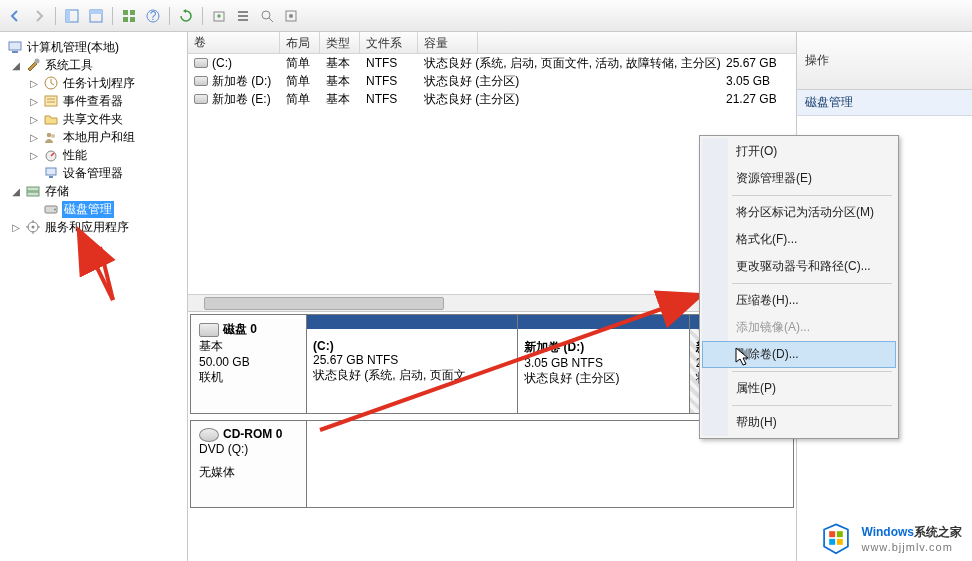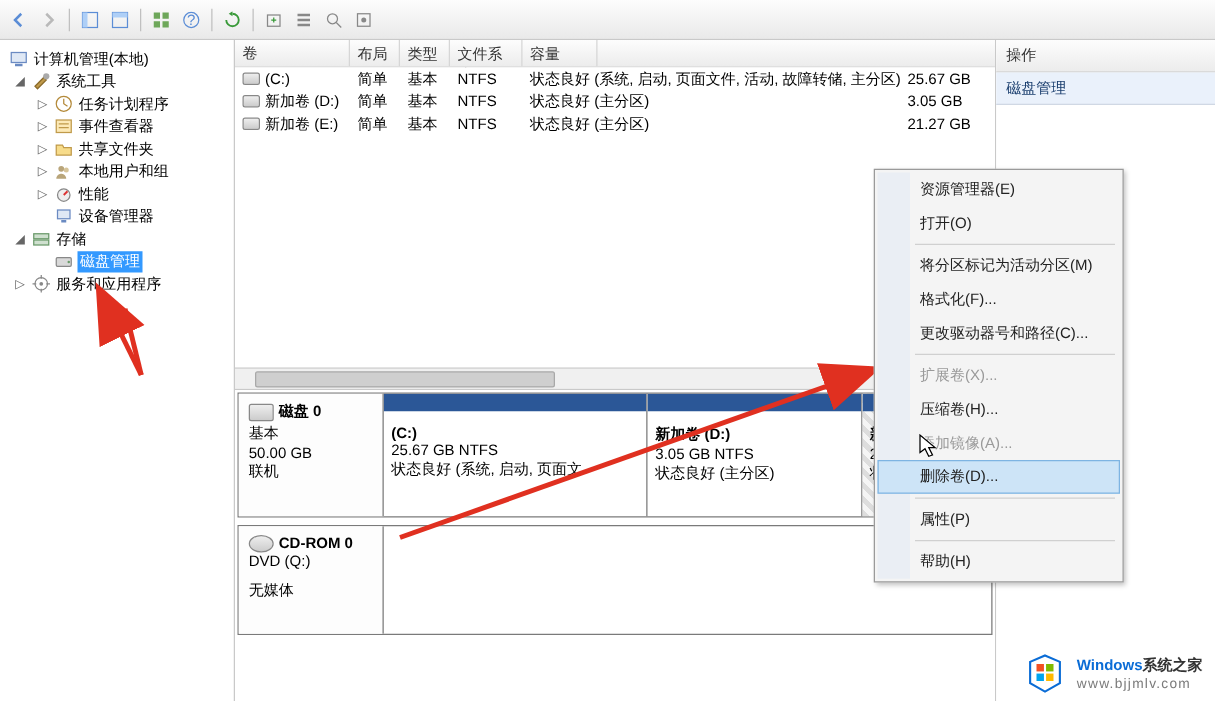--- a/index.html
+++ b/index.html
@@ -47,21 +47,21 @@
   .part { border-right: 1px solid #7a7a7a; padding: 24px 6px 4px 6px; position: relative; overflow: hidden; }
   .part .topbar { position: absolute; top: 0; left: 0; right: 0; height: 14px; background: #2b5797; }
   .part.hatched { background: repeating-linear-gradient(45deg,#ddd,#ddd 4px,#f5f5f5 4px,#f5f5f5 8px); }
   .part .pline { white-space: nowrap; }
   .part .pname { font-weight: bold; }
 
   .scrollbar-fake { height: 17px; background: #f0f0f0; border-top: 1px solid #d0d0d0; display: flex; align-items: center; }
   .scrollbar-fake .thumb { height: 13px; background: #cfcfcf; border: 1px solid #a8a8a8; border-radius: 2px; margin-left: 16px; width: 240px; }
 
   
-  .ap-header { background: linear-gradient(#fdfdfd,#ececec); border-bottom: 1px solid #d0d0d0; padding: 4px 8px; color: #333; font-weight: normal; }
+  .ap-header { background: linear-gradient(#fdfdfd,#ececec); border-bottom: 1px solid #d0d0d0; padding: 20px 8px; color: #333; font-weight: normal; }
   .ap-section { background: #eaf1fb; border-bottom: 1px solid #d0d8e4; padding: 4px 8px; color: #1a3e6e; }
   .ap-item { padding: 4px 8px 4px 24px; }
 
   
   .context-menu { position: absolute; left: 699px; top: 135px; width: 200px; background: #f4f4f4; border: 1px solid #9a9a9a; box-shadow: 2px 2px 4px rgba(0,0,0,0.25); padding: 2px; z-index: 100; }
   .cm-left { position: absolute; left: 2px; top: 2px; bottom: 2px; width: 26px; background: #eaeef4; }
   .cm-item { position: relative; padding: 5px 10px 5px 34px; color: #222; }
   .cm-item.disabled { color: #9a9a9a; }
   .cm-item.highlight { background: #cde4f7; border: 1px solid #7eb4e2; padding: 4px 22px 4px 33px; }
   .cm-sep { height: 1px; background: #d0d0d0; margin: 3px 4px 3px 30px; }
@@ -339,28 +339,27 @@
 
   <div class="actions-pane">
     <div class="ap-header">操作</div>
     <div class="ap-section">磁盘管理</div>
   </div>
 </div>
 
 <div class="context-menu">
   <div class="cm-left"></div>
   <div id="cm-items">
+      <div class="cm-item">打开(O)</div>
       <div class="cm-item">资源管理器(E)</div>
-      <div class="cm-item">打开(O)</div>
       <div class="cm-sep"></div>
       <div class="cm-item">将分区标记为活动分区(M)</div>
       <div class="cm-item">格式化(F)...</div>
       <div class="cm-item">更改驱动器号和路径(C)...</div>
       <div class="cm-sep"></div>
-      <div class="cm-item disabled">扩展卷(X)...</div>
       <div class="cm-item">压缩卷(H)...</div>
       <div class="cm-item disabled">添加镜像(A)...</div>
       <div class="cm-item highlight">删除卷(D)...</div>
       <div class="cm-sep"></div>
       <div class="cm-item">属性(P)</div>
       <div class="cm-sep"></div>
       <div class="cm-item">帮助(H)</div>
     </div>
 </div>
 

